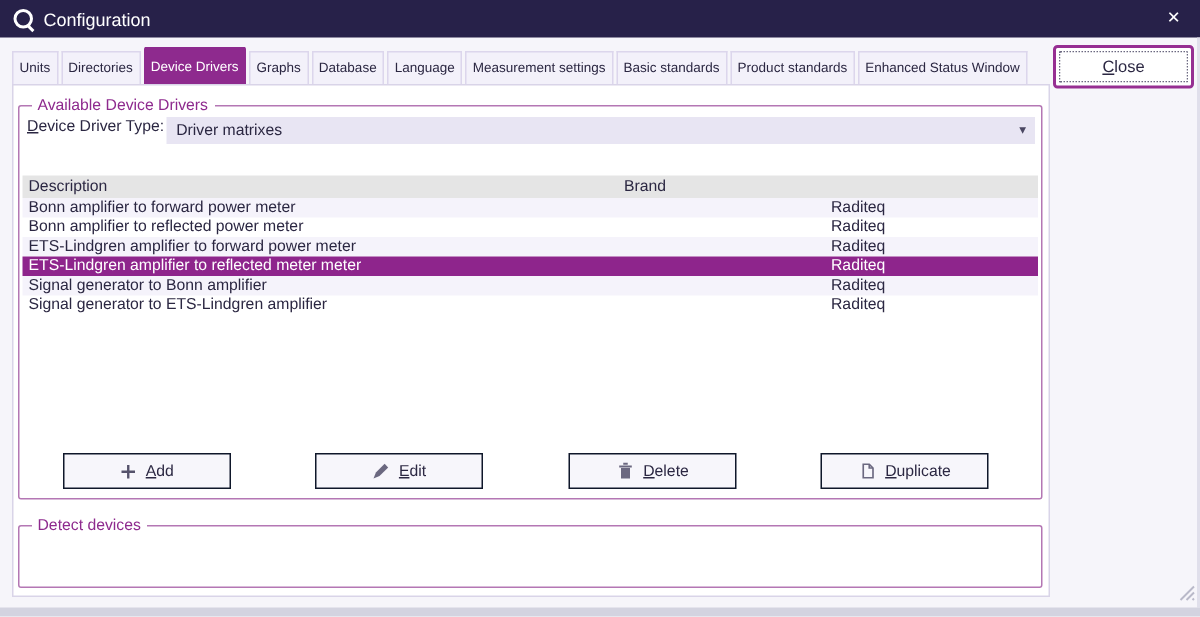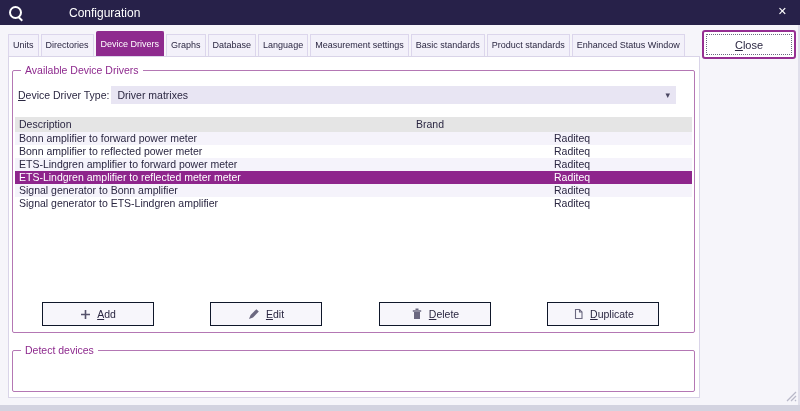--- a/index.html
+++ b/index.html
@@ -6,21 +6,21 @@
   html,body { margin:0; padding:0; }
   body {
     width:800px; height:411px; overflow:hidden;
     font-family:"Liberation Sans", sans-serif;
     font-size:11px; color:#2b2742; background:#fff;
   }
   .dialog { position:relative; width:800px; height:411px; background:#f6f5fa; }
 
   
   .titlebar { position:absolute; left:0; top:0; width:800px; height:25px;
-    background:#272149; display:flex; align-items:center; color:#fff;gap:40px; }
+    background:#272149; display:flex; align-items:center; color:#fff; }
   .logo { position:relative; width:13px; height:13px; margin-left:9px;
     border:2px solid #fff; border-radius:50%; }
   .logo::after { content:""; position:absolute; right:-3px; bottom:-3px;
     width:5px; height:2px; background:#fff; transform:rotate(45deg); }
   .win-title { margin-left:7px; font-size:12px; }
   .close-x { position:absolute; right:13px; top:5px; font-size:11px; font-weight:bold;
     color:#fff; cursor:pointer; font-family:"DejaVu Sans", sans-serif; }
 
   
   .edge-bottom { position:absolute; left:0; bottom:0; width:800px; height:6px; background:#d3d3e0; }
@@ -46,21 +46,21 @@
   .tabpage { position:absolute; left:8px; top:56px; width:692px; height:342px;
     background:#fff; border:1px solid #d9d4e8; z-index:2; }
 
   fieldset.group { position:absolute; margin:0; padding:0;
     border:1px solid #b477b4; border-radius:2px; background:#fff; }
   fieldset.group legend { margin-left:8px; padding:0 4px; font-size:10.5px; color:#8e2a8e; }
   .group-available { left:3px; top:7px; width:683px; height:269px; }
   .group-detect    { left:3px; top:287px; width:683px; height:48px; }
 
   
-  .ddt-row { display:flex; align-items:center; margin:2px 18px 0 2px; height:34px; }
+  .ddt-row { display:flex; margin:2px 4px 0 2px; height:34px; }
   .ddt-row label { flex:0 0 auto; padding-left:3px; font-size:10.5px; }
   .combo { flex:1 1 auto; height:18px; margin-left:2px; background:#e8e5f3;
     display:flex; align-items:center; justify-content:space-between;
     padding:0 6px; font-size:10.5px; cursor:pointer; }
   .combo .chev { font-size:9px; color:#4a4762; font-family:"DejaVu Sans", sans-serif; }
 
   
   .table { margin:5px 2px 0 2px; font-size:10.5px; }
   .thead, .trow { display:grid; grid-template-columns:397px 138px auto; }
   .thead { background:#e5e5e5; height:15px; line-height:15px; }

